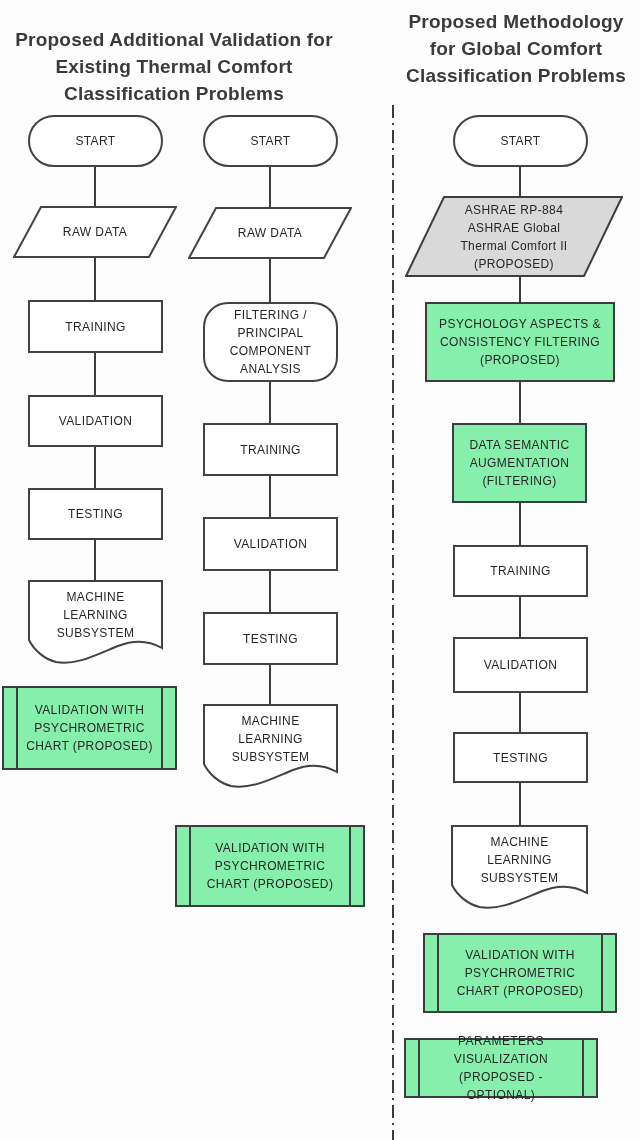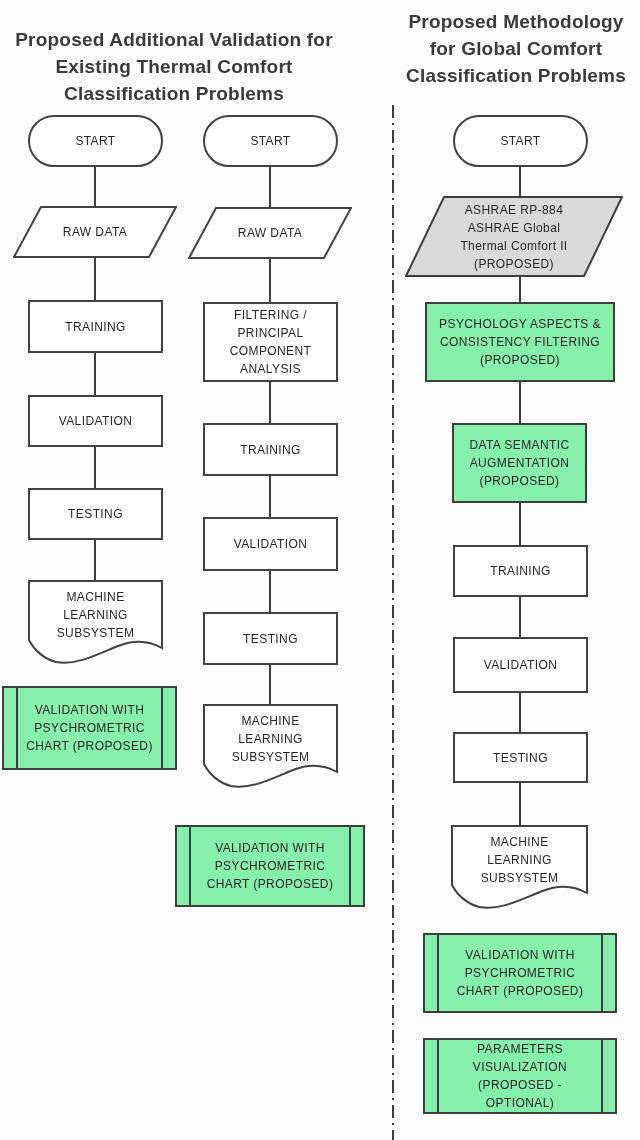--- a/index.html
+++ b/index.html
@@ -103,21 +103,21 @@
   <div class="conn" style="left:269px;top:167px;height:40px;"></div>
 
   <div class="node" style="left:188px;top:207px;width:164px;height:52px;">
     <svg class="shape-svg" viewBox="0 0 164 52" preserveAspectRatio="none">
       <polygon class="outline" points="28,1 163,1 136,51 1,51"></polygon>
     </svg>
     <span class="label">RAW DATA</span>
   </div>
   <div class="conn" style="left:269px;top:259px;height:43px;"></div>
 
-  <div class="node boxed" style="left:203px;top:302px;width:135px;height:80px;">
+  <div class="node boxed" style="left:203px;top:302px;width:135px;height:80px;border-radius:25px;">
     <span class="label">FILTERING /
 PRINCIPAL
 COMPONENT
 ANALYSIS</span>
   </div>
   <div class="conn" style="left:269px;top:382px;height:41px;"></div>
 
   <div class="node boxed" style="left:203px;top:423px;width:135px;height:53px;">
     <span class="label">TRAINING</span>
   </div>
@@ -167,21 +167,21 @@
   <div class="node boxed gray" style="left:425px;top:302px;width:190px;height:80px;">
     <span class="label">PSYCHOLOGY ASPECTS &amp;
 CONSISTENCY FILTERING
 (PROPOSED)</span>
   </div>
   <div class="conn" style="left:519px;top:382px;height:41px;"></div>
 
   <div class="node boxed gray" style="left:452px;top:423px;width:135px;height:80px;">
     <span class="label">DATA SEMANTIC
 AUGMENTATION
-(PROPOSED)</span>
+(FILTERING)</span>
   </div>
   <div class="conn" style="left:519px;top:503px;height:42px;"></div>
 
   <div class="node boxed" style="left:453px;top:545px;width:135px;height:52px;">
     <span class="label">TRAINING</span>
   </div>
   <div class="conn" style="left:519px;top:597px;height:40px;"></div>
 
   <div class="node boxed" style="left:453px;top:637px;width:135px;height:56px;">
     <span class="label">VALIDATION</span>
@@ -201,20 +201,20 @@
 LEARNING
 SUBSYSTEM</span>
   </div>
 
   <div class="node boxed gray predef" style="left:423px;top:933px;width:194px;height:80px;">
     <span class="label">VALIDATION WITH
 PSYCHROMETRIC
 CHART (PROPOSED)</span>
   </div>
 
-  <div class="node boxed gray predef" style="left:423px;top:1038px;width:194px;height:76px;">
+  <div class="node boxed gray predef" style="left:404px;top:1038px;width:194px;height:60px;">
     <span class="label">PARAMETERS
 VISUALIZATION
 (PROPOSED -
 OPTIONAL)</span>
   </div>
 
 </div>
 
 </body></html>

